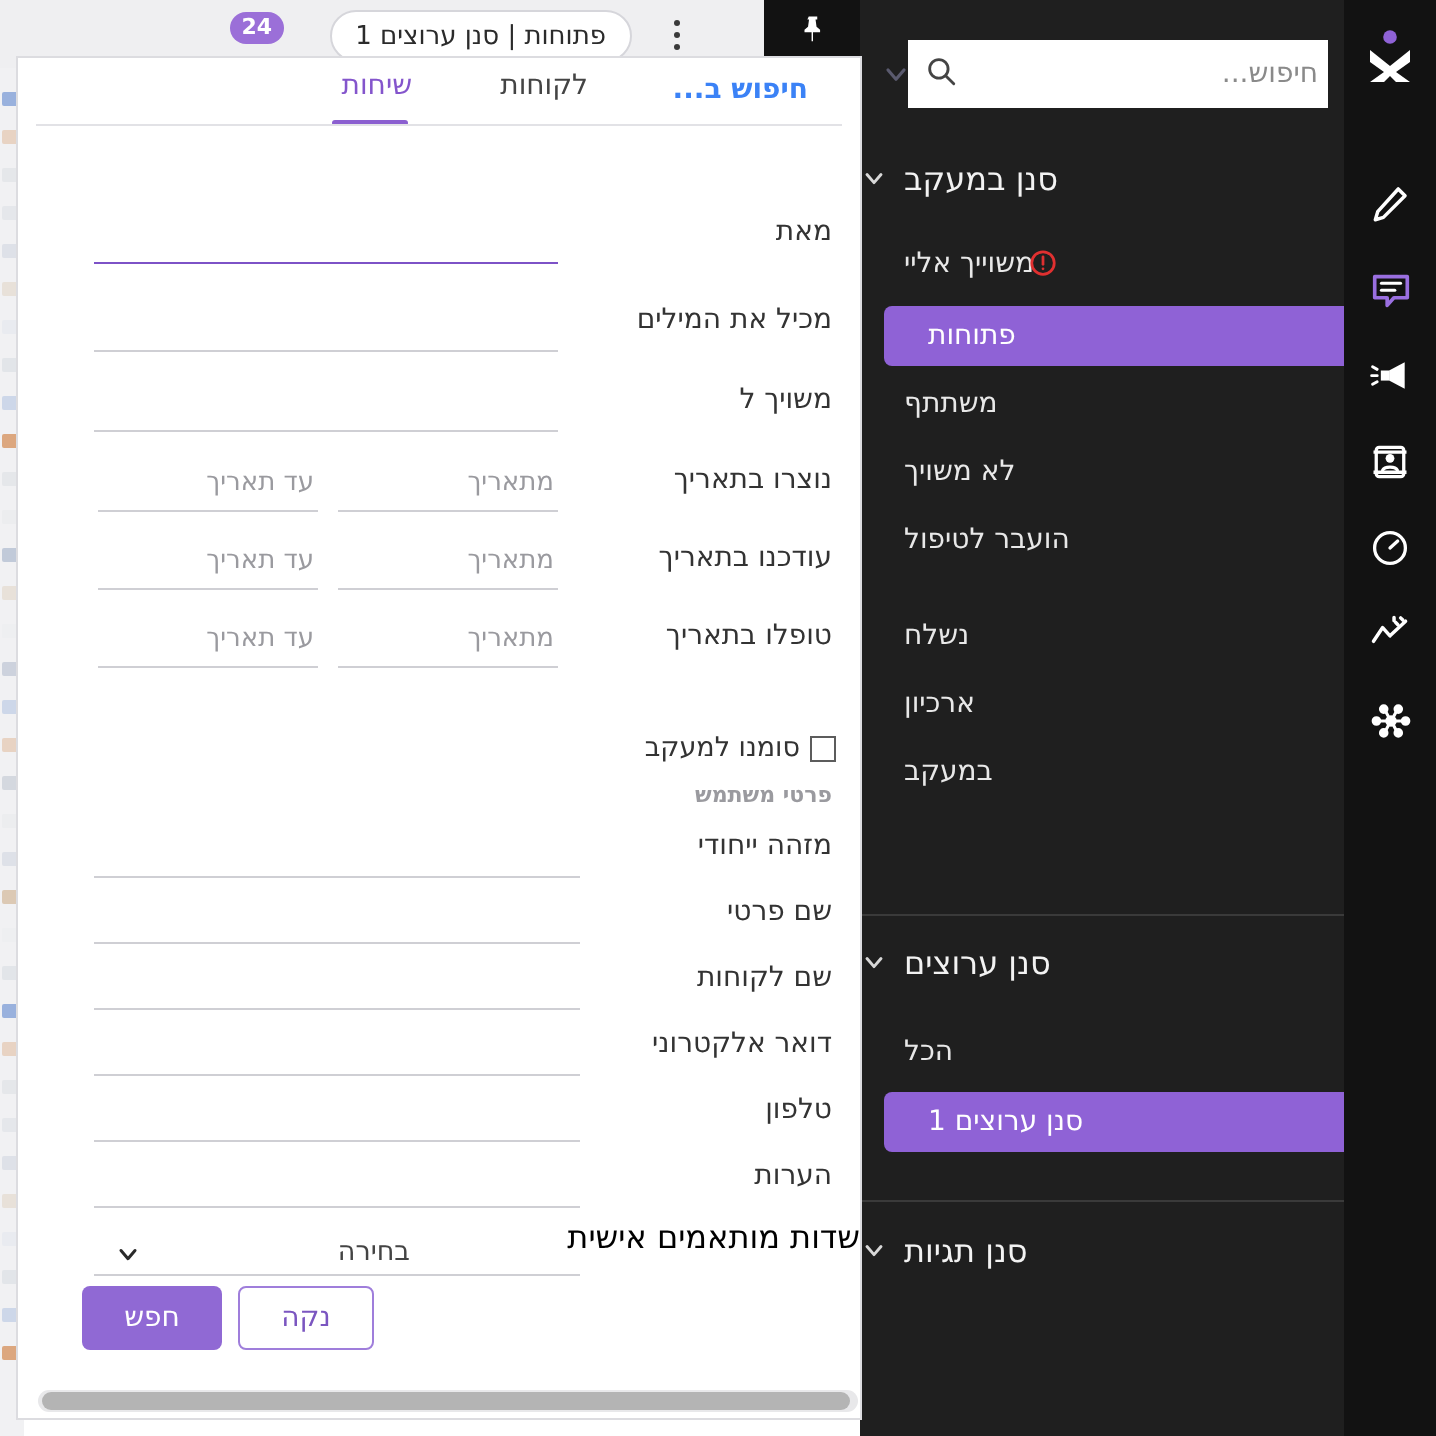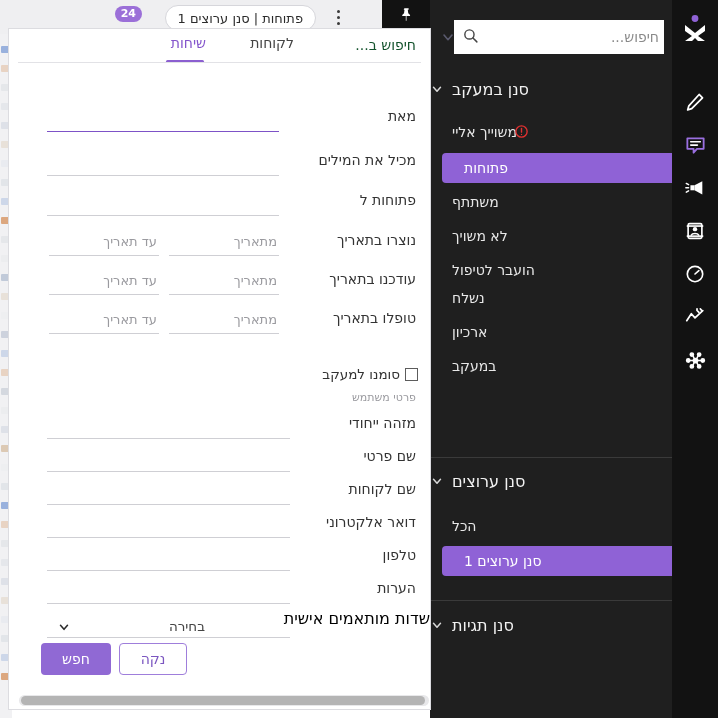--- a/index.html
+++ b/index.html
@@ -117,21 +117,21 @@
   .dialog {
     position: absolute; left: 8px; top: 28px; width: 423px; height: 682px;
     background: #ffffff; border: 1px solid #dcdce0; z-index: 10;
     overflow: hidden;
   }
   .dlg-tabs {
     position: relative; height: 36px; display: flex; flex-direction: row;
     align-items: center; padding: 0 0 0 0;
   }
   .dlg-title {
-    position: absolute; right: 14px; top: 8px; font-size: 14px; color: #14532d;
+    position: absolute; right: 26px; top: 8px; font-size: 14px; color: #3b82f6; font-weight: bold;
   }
   .dlg-tab {
     position: absolute; top: 6px; font-size: 14px; color: #444;
     cursor: pointer; padding-bottom: 8px;
   }
   .dlg-tab.t0 { right: 224px; color: #8455cc; }
   .dlg-tab.t1 { right: 136px; }
   .tab-underline {
     position: absolute; right: 226px; top: 31px; width: 38px; height: 3px;
     background: #8b5fd0; border-radius: 2px;
@@ -164,21 +164,21 @@
 
   .cb-row { position: absolute; right: 0; width: 421px; height: 22px; }
   .cb-row .cl {
     position: absolute; right: 30px; top: 2px; font-size: 13.5px; color: #333;
   }
   .cb {
     position: absolute; right: 12px; top: 4px; width: 13px; height: 13px;
     border: 1px solid #5c5c5c; background: #fff; cursor: pointer;
   }
   .subhead {
-    position: absolute; right: 14px; font-size: 11px; color: #9a9a9f;
+    position: absolute; right: 14px; font-size: 11px; color: #9a9a9f; font-weight: bold;
   }
 
   .sel-row { position: absolute; right: 0; width: 421px; height: 36px; }
   .sel-line {
     position: absolute; right: 140px; left: 38px; top: 28px; height: 1px;
     background: #cfcfd4;
   }
   .sel-val { position: absolute; right: 225px; top: 9px; font-size: 13.5px; color: #444; }
   .sel-chev { position: absolute; left: 48px; top: 10px; color: #2a2a2a; }
 
@@ -293,21 +293,21 @@
 
         <div class="s-item" style="margin-top:5px;">
           <span class="lbl">משתתף</span>
         </div>
         <div class="s-item" style="margin-top:6px;">
           <span class="lbl">לא משויך</span>
         </div>
         <div class="s-item" style="margin-top:6px;">
           <span class="lbl">הועבר לטיפול</span>
         </div>
-        <div class="s-item" style="margin-top:0;">
+        <div class="s-item" style="margin-top:20px;">
           <span class="lbl">נשלח</span>
         </div>
         <div class="s-item" style="margin-top:6px;">
           <span class="lbl">ארכיון</span>
         </div>
         <div class="s-item" style="margin-top:6px;">
           <span class="lbl">במעקב</span>
         </div>
       </div>
 
@@ -443,21 +443,21 @@
         <span class="rlabel">מאת</span>
         <input class="fld wide focused" style="top: 7px;" autofocus="" placeholder="">
       </div>
 
       <div class="row" style="top:76px;">
         <span class="rlabel">מכיל את המילים</span>
         <input class="fld wide" style="top: 7px;" placeholder="">
       </div>
 
       <div class="row" style="top:116px;">
-        <span class="rlabel">פתוחות ל</span>
+        <span class="rlabel">משויך ל</span>
         <input class="fld wide" style="top: 7px;" placeholder="">
       </div>
 
       <div class="row" style="top:156px;">
         <span class="rlabel">נוצרו בתאריך</span>
         <input class="fld half-a" style="top: 7px;" placeholder="מתאריך">
         <input class="fld half-b" style="top: 7px;" placeholder="עד תאריך">
       </div>
 
       <div class="row" style="top:195px;">

